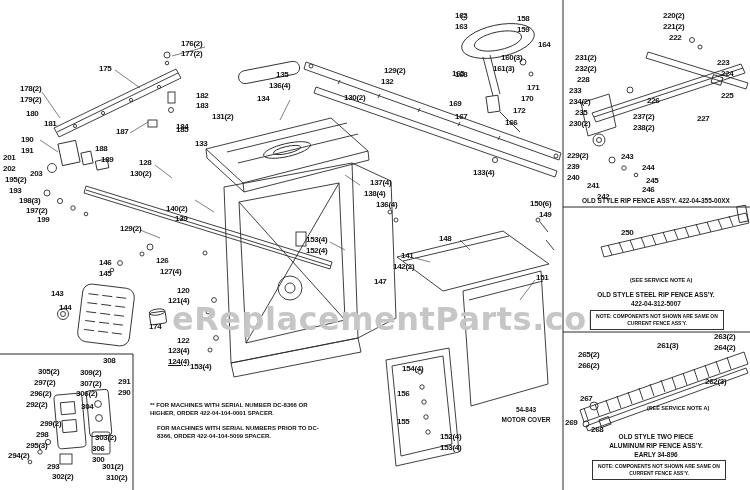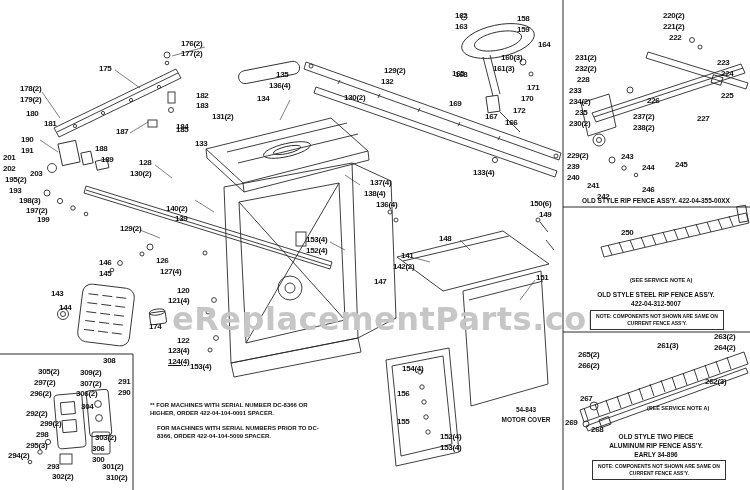--- a/index.html
+++ b/index.html
@@ -329,21 +329,21 @@
       <div class="part-label" style="left: 455px; top: 12px;">162</div>
       <div class="part-label" style="left: 455px; top: 23px;">163</div>
       <div class="part-label" style="left: 517px; top: 15px;">158</div>
       <div class="part-label" style="left: 517px; top: 26px;">159</div>
       <div class="part-label" style="left: 538px; top: 41px;">164</div>
       <div class="part-label" style="left: 501px; top: 54px;">160(3)</div>
       <div class="part-label" style="left: 493px; top: 65px;">161(3)</div>
       <div class="part-label" style="left: 452px; top: 70px;">165</div>
       <div class="part-label" style="left: 455px; top: 71px;">168</div>
       <div class="part-label" style="left: 449px; top: 100px;">169</div>
-      <div class="part-label" style="left: 455px; top: 113px; margin-left: 30px;">167</div>
+      <div class="part-label" style="left: 455px; top: 113px;">167</div>
       <div class="part-label" style="left: 527px; top: 84px;">171</div>
       <div class="part-label" style="left: 521px; top: 95px;">170</div>
       <div class="part-label" style="left: 513px; top: 107px;">172</div>
       <div class="part-label" style="left: 505px; top: 119px;">166</div>
       <div class="part-label" style="left: 473px; top: 169px;">133(4)</div>
       <div class="part-label" style="left: 370px; top: 179px;">137(4)</div>
       <div class="part-label" style="left: 364px; top: 190px;">138(4)</div>
       <div class="part-label" style="left: 376px; top: 201px;">136(4)</div>
       <div class="part-label" style="left: 530px; top: 200px;">150(6)</div>
       <div class="part-label" style="left: 539px; top: 211px;">149</div>
@@ -387,42 +387,42 @@
       <div class="part-label" style="left: 647px; top: 97px;">226</div>
       <div class="part-label" style="left: 569px; top: 120px;">230(2)</div>
       <div class="part-label" style="left: 633px; top: 113px;">237(2)</div>
       <div class="part-label" style="left: 633px; top: 124px;">238(2)</div>
       <div class="part-label" style="left: 697px; top: 115px;">227</div>
       <div class="part-label" style="left: 567px; top: 152px;">229(2)</div>
       <div class="part-label" style="left: 621px; top: 153px;">243</div>
       <div class="part-label" style="left: 567px; top: 163px;">239</div>
       <div class="part-label" style="left: 642px; top: 164px;">244</div>
       <div class="part-label" style="left: 567px; top: 174px;">240</div>
-      <div class="part-label" style="left: 646px; top: 161px; margin-left: 29px;">245</div>
+      <div class="part-label" style="left: 646px; top: 177px;">245</div>
       <div class="part-label" style="left: 587px; top: 182px;">241</div>
       <div class="part-label" style="left: 642px; top: 186px;">246</div>
       <div class="part-label" style="left: 597px; top: 193px;">242</div>
       <div class="part-label" style="left: 621px; top: 229px;">250</div>
       <div class="part-label" style="left: 657px; top: 342px;">261(3)</div>
       <div class="part-label" style="left: 714px; top: 333px;">263(2)</div>
       <div class="part-label" style="left: 714px; top: 344px;">264(2)</div>
       <div class="part-label" style="left: 705px; top: 378px;">262(3)</div>
       <div class="part-label" style="left: 578px; top: 351px;">265(2)</div>
       <div class="part-label" style="left: 578px; top: 362px;">266(2)</div>
       <div class="part-label" style="left: 580px; top: 395px;">267</div>
       <div class="part-label" style="left: 565px; top: 419px;">269</div>
       <div class="part-label" style="left: 591px; top: 426px;">268</div>
       <div class="part-label" style="left: 103px; top: 357px;">308</div>
       <div class="part-label" style="left: 38px; top: 368px;">305(2)</div>
       <div class="part-label" style="left: 80px; top: 369px;">309(2)</div>
       <div class="part-label" style="left: 34px; top: 379px;">297(2)</div>
       <div class="part-label" style="left: 80px; top: 380px;">307(2)</div>
       <div class="part-label" style="left: 30px; top: 390px;">296(2)</div>
       <div class="part-label" style="left: 76px; top: 390px;">306(2)</div>
-      <div class="part-label" style="left: 26px; top: 410px;">292(2)</div>
+      <div class="part-label" style="left: 26px; top: 401px;">292(2)</div>
       <div class="part-label" style="left: 81px; top: 403px;">304</div>
       <div class="part-label" style="left: 118px; top: 378px;">291</div>
       <div class="part-label" style="left: 118px; top: 389px;">290</div>
       <div class="part-label" style="left: 40px; top: 420px;">299(2)</div>
       <div class="part-label" style="left: 36px; top: 431px;">298</div>
       <div class="part-label" style="left: 26px; top: 442px;">295(3)</div>
       <div class="part-label" style="left: 95px; top: 434px;">303(2)</div>
       <div class="part-label" style="left: 92px; top: 445px;">306</div>
       <div class="part-label" style="left: 92px; top: 456px;">300</div>
       <div class="part-label" style="left: 8px; top: 452px;">294(2)</div>

